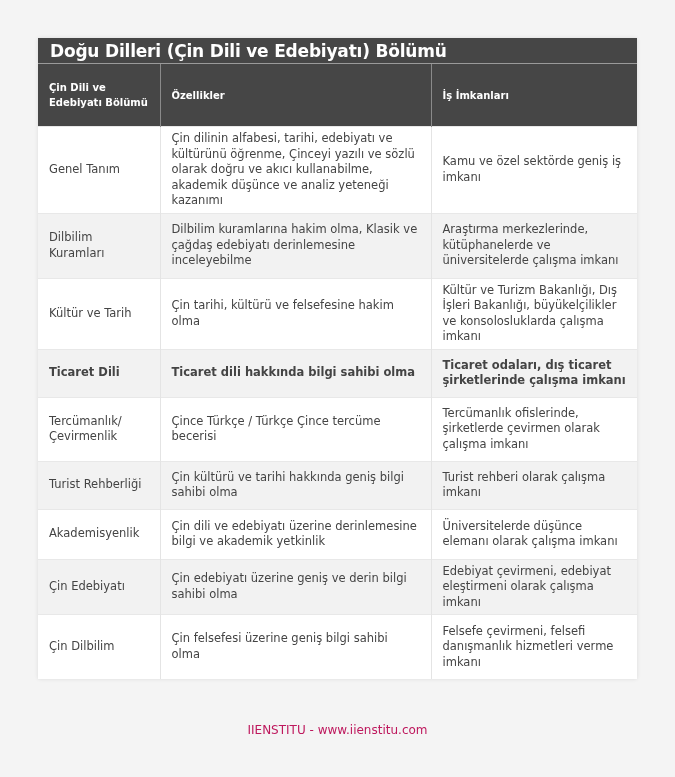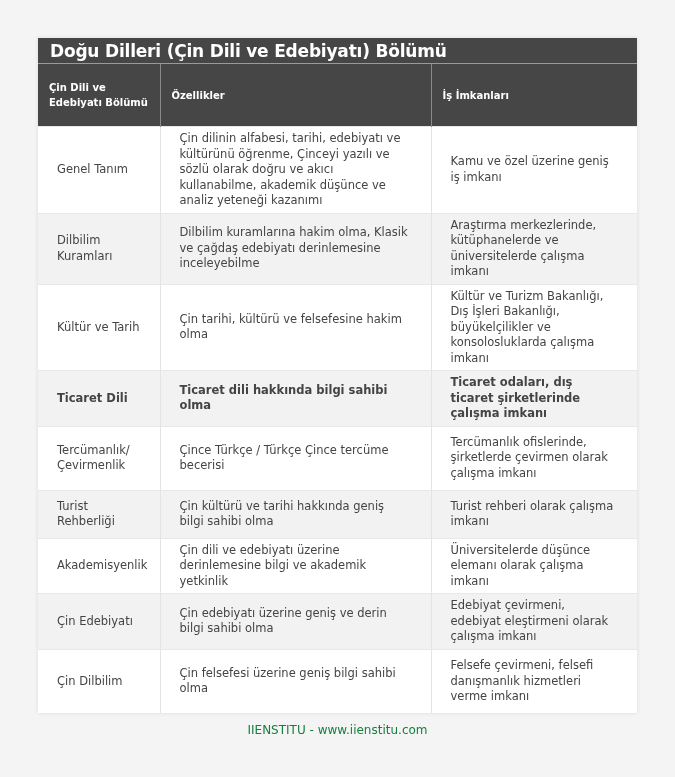--- a/index.html
+++ b/index.html
@@ -55,36 +55,36 @@
       padding: 0 11px;
       height: 62px;
       border-right: 1px solid #8a8a8a;
       vertical-align: middle;
     }
     thead th:last-child { border-right: none; }
     tbody td {
       font-size: 11.5px;
       line-height: 15.5px;
       color: #444444;
-      padding: 4px 19px;
+      padding: 4px 11px;
       vertical-align: middle;
       border-right: 1px solid #e4e4e4;
       border-top: 1px solid #e8e8e8;
     }
     tbody td:last-child { border-right: none; }
     tbody tr:nth-child(odd) td { background: #ffffff; }
     tbody tr:nth-child(even) td { background: #f2f2f2; }
     .footer {
       position: absolute;
       left: 0;
       width: 675px;
       top: 723px;
       text-align: center;
       font-size: 12px;
-      color: #15803d;
+      color: #be185d;
     }
   </style>
 </head>
 <body>
 
 <div class="page">
   <div class="table-wrap">
     <div class="title-bar">Doğu Dilleri (Çin Dili ve Edebiyatı) Bölümü</div>
     <table>
       <colgroup>
@@ -96,21 +96,21 @@
         <tr>
           <th>Çin Dili ve Edebiyatı Bölümü</th>
           <th>Özellikler</th>
           <th>İş İmkanları</th>
         </tr>
       </thead>
       <tbody id="tbody">
         <tr style="height: 78px;">
           <td>Genel Tanım</td>
           <td>Çin dilinin alfabesi, tarihi, edebiyatı ve kültürünü öğrenme, Çinceyi yazılı ve sözlü olarak doğru ve akıcı kullanabilme, akademik düşünce ve analiz yeteneği kazanımı</td>
-          <td>Kamu ve özel üzerine geniş iş imkanı</td>
+          <td>Kamu ve özel sektörde geniş iş imkanı</td>
         </tr>
         <tr style="height: 65px;">
           <td>Dilbilim Kuramları</td>
           <td>Dilbilim kuramlarına hakim olma, Klasik ve çağdaş edebiyatı derinlemesine inceleyebilme</td>
           <td>Araştırma merkezlerinde, kütüphanelerde ve üniversitelerde çalışma imkanı</td>
         </tr>
         <tr style="height: 64px;">
           <td>Kültür ve Tarih</td>
           <td>Çin tarihi, kültürü ve felsefesine hakim olma</td>
           <td>Kültür ve Turizm Bakanlığı, Dış İşleri Bakanlığı, büyükelçilikler ve konsolosluklarda çalışma imkanı</td>

